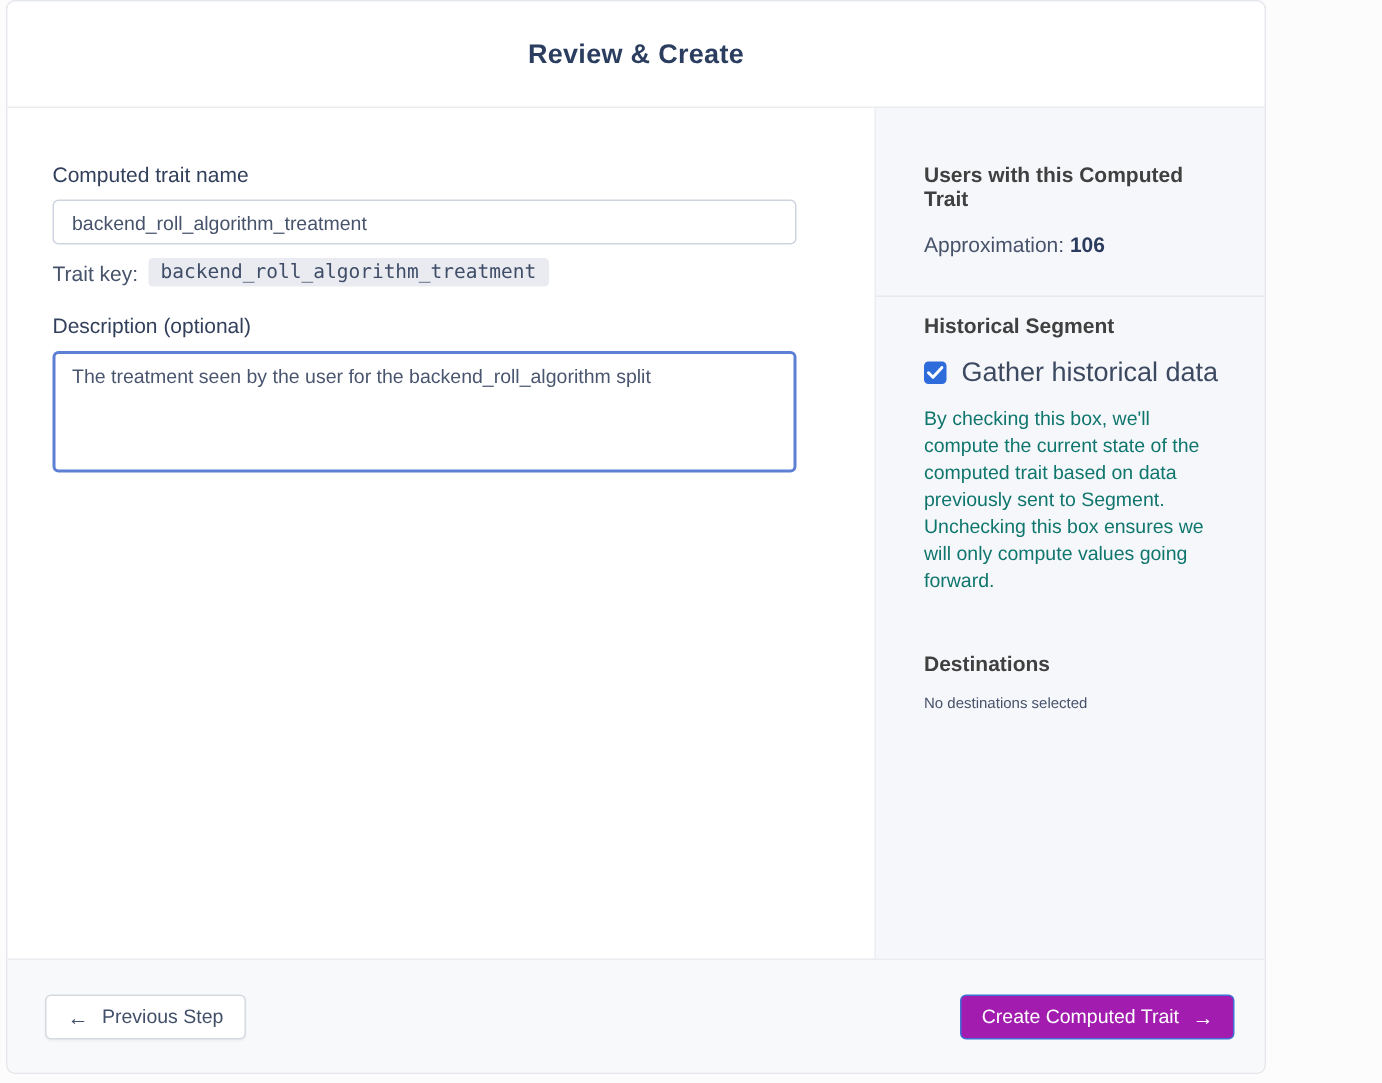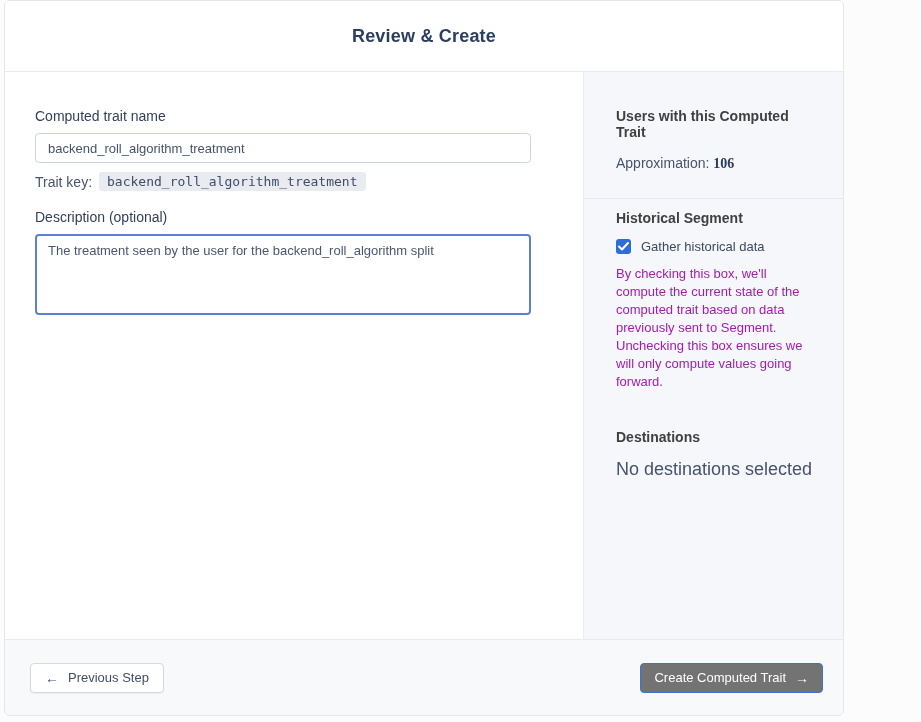--- a/index.html
+++ b/index.html
@@ -33,49 +33,49 @@
   }
   .description-block { margin-top:18px; }
   .description-area {
     width:496px; height:81px; resize:none; border:2px solid #5d80d5; border-radius:4px;
     background:#fff; padding:6px 11px; font-size:13px; color:#4a5670; line-height:17px;
     font-family:"Liberation Sans","DejaVu Sans",sans-serif; outline:none;
   }
 
   .panel-heading { font-size:14px; font-weight:bold; color:#404040; }
   .approx-row { margin-top:15px; font-size:14px; color:#47536b; }
-  .approx-row b { color:#2b3b5e;font-family:Liberation Serif, serif; }
+  .approx-row b { color:#2b3b5e; }
   .panel-divider { border:none; border-top:1px solid #e7e9ee; margin:26px -26px 0 -32px; }
   .backfill-heading { margin-top:11px; }
   .checkbox-row { margin-top:13px; display:flex; align-items:center; cursor:pointer; }
   .checkbox {
     width:15px; height:15px; border-radius:3px; background:#2e6bdb;
     display:inline-flex; align-items:center; justify-content:center; flex:0 0 15px;
   }
   .checkbox svg { display:block; }
-  .checkbox-label { margin-left:10px; font-size:13px; color:#3c4961; }
-  .backfill-desc { margin-top:11px; font-size:13px; line-height:18px; color:#a21caf; max-width:305px; }
+  .checkbox-label { margin-left:10px; font-size:18px; color:#3c4961; }
+  .backfill-desc { margin-top:11px; font-size:13px; line-height:18px; color:#0f766e; max-width:305px; }
   .destinations-heading { margin-top:38px; }
-  .destinations-value { margin-top:14px; font-size:18px; color:#47536b; }
+  .destinations-value { margin-top:14px; font-size:10px; color:#47536b; }
 
   .footer {
     flex:0 0 76px; height:76px; background:#f8f9fa; border-top:1px solid #e9ebef;
     display:flex; align-items:center; justify-content:space-between; padding:0 20px 0 25px;
   }
   .btn {
     height:30px; display:inline-flex; align-items:center; border-radius:4px;
     font-size:13px; cursor:pointer; white-space:nowrap; user-select:none;
   }
   .btn-secondary {
     background:#ffffff; border:1px solid #d5d9e0; color:#414f68; padding:0 14px;
     box-shadow:0 1px 2px rgba(16,24,40,.05);
   }
   .btn-secondary .arrow { margin-right:9px; font-size:14px; }
   .btn-primary {
-    background:#737373; border:1px solid #3e70d6; color:#ffffff; padding:0 13px; font-weight:500;
+    background:#a21caf; border:1px solid #3e70d6; color:#ffffff; padding:0 13px; font-weight:500;
   }
   .btn-primary .arrow { margin-left:9px; font-size:14px; }
 </style>
 </head>
 <body>
 
 <div class="page">
   <div class="card">
 
     <div class="header">

